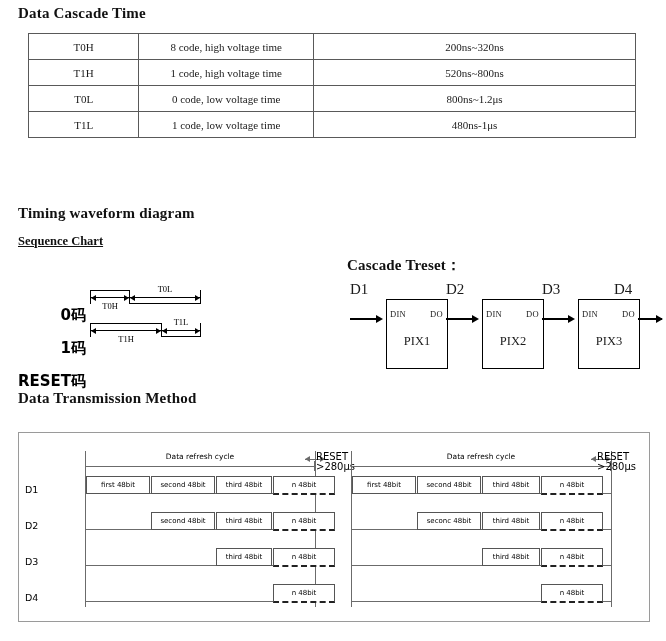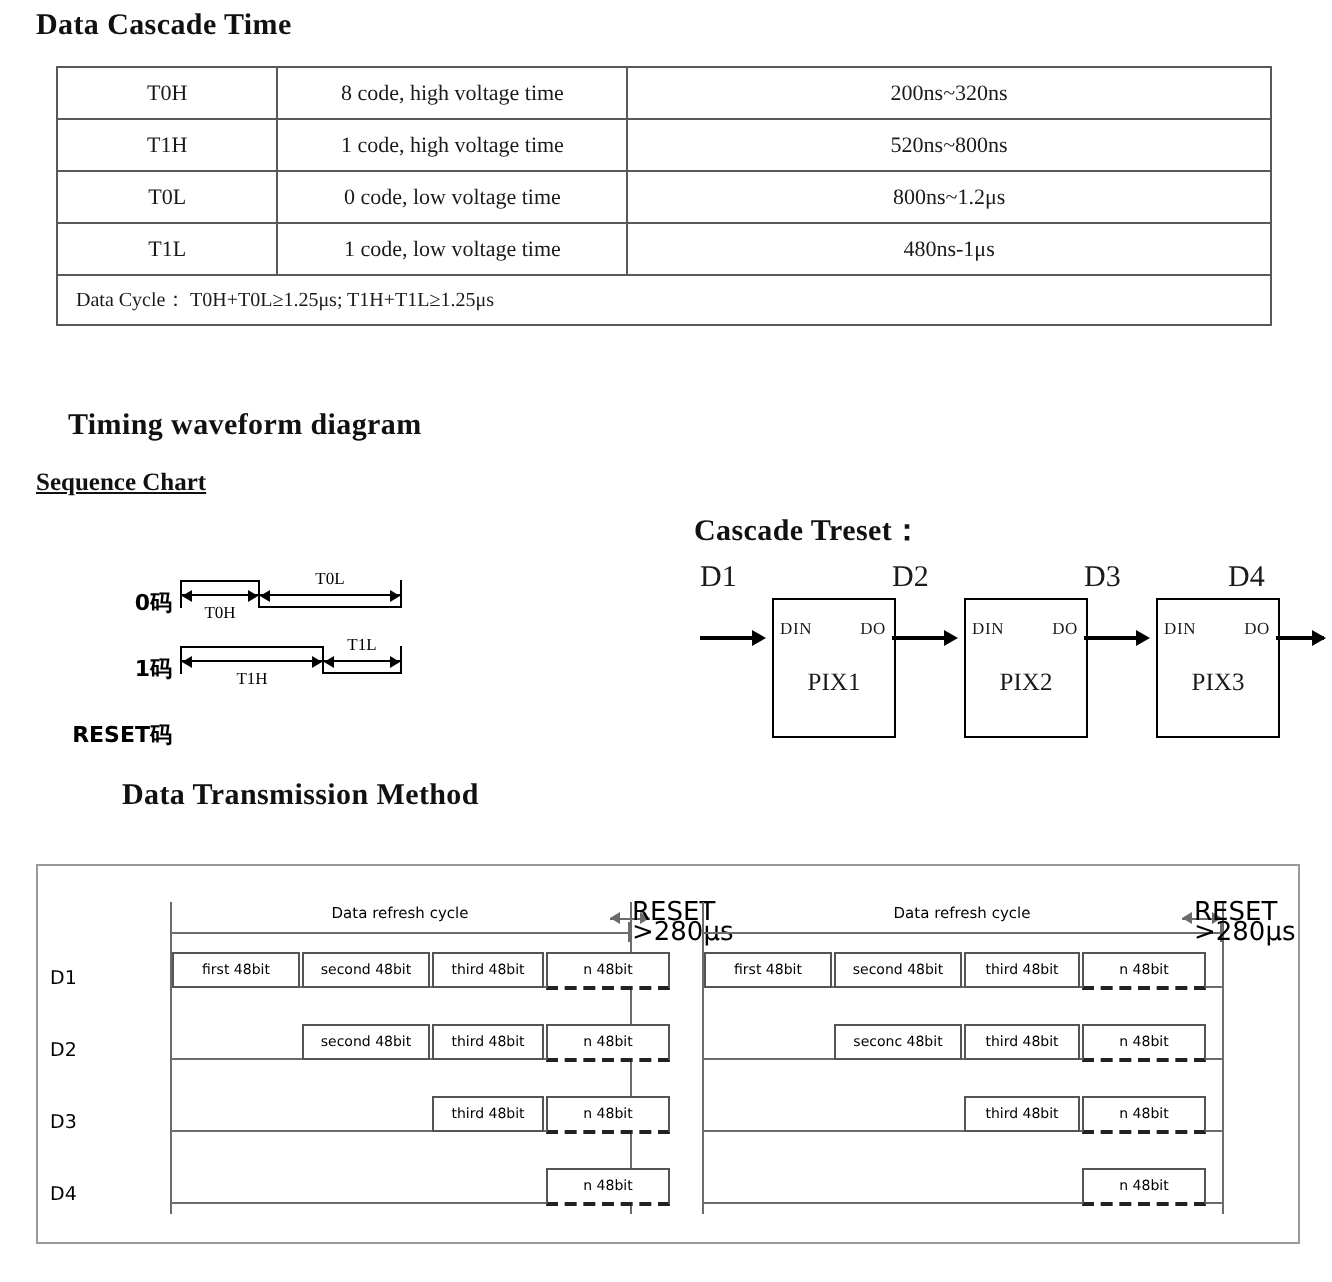--- a/index.html
+++ b/index.html
@@ -10,24 +10,24 @@
   }
   .h1{
     font-family:"Liberation Serif",serif;font-weight:bold;
     font-size:15px;color:#111;letter-spacing:.2px;
   }
   .h2{
     font-family:"Liberation Serif",serif;font-weight:bold;
     font-size:12.5px;color:#111;
   }
   #title-data-transfer{position:absolute;left:18px;top:5px;}
-  #title-timing{position:absolute;left:18px;top:205px;margin-left:16px;}
+  #title-timing{position:absolute;left:18px;top:205px;}
   #title-sequence{position:absolute;left:18px;top:234px;text-decoration:underline;}
   #title-cascade{position:absolute;left:347px;top:256px;}
-  #title-transmission{position:absolute;left:18px;top:390px;margin-left:43px;}
+  #title-transmission{position:absolute;left:18px;top:390px;}
 
   
   #timing-table{
     position:absolute;left:28px;top:33px;width:608px;
     border-collapse:collapse;font-size:11px;
   }
   #timing-table td{
     border:1px solid #595959;text-align:center;
     padding:0;height:25px;vertical-align:middle;
   }
@@ -35,22 +35,22 @@
   #timing-table .c2{width:175px;}
   #timing-table .c3{width:323px;}
   #timing-table .foot{
     text-align:left;padding-left:9px;height:24px;font-size:10px;
   }
 
   
   #sequence-chart{position:absolute;left:18px;top:282px;width:190px;height:105px;}
   .seq-row{position:absolute;height:34px;width:190px;}
   .seq-label{
-    position:absolute;right:122px;top:12px;white-space:nowrap;
-    font-family:"DejaVu Sans",sans-serif;font-weight:bold;font-size:11px;color:#000;
+    position:absolute;right:122px;top:24px;white-space:nowrap;
+    font-family:"DejaVu Sans",sans-serif;font-weight:bold;font-size:15px;color:#000;
   }
   .wave{position:absolute;left:72px;top:0;width:115px;height:34px;}
   .wl{position:absolute;background:#000;}
   .seg-h{height:1.4px;}
   .seg-v{width:1.4px;}
   .dim{position:absolute;height:9px;}
   .dim .bar{position:absolute;left:0;right:0;top:4px;height:1px;background:#000;}
   .dim .tick{position:absolute;top:0;width:1px;height:9px;background:#000;}
   .dim .tick.l{left:0;}
   .dim .tick.r{right:0;}
@@ -111,21 +111,21 @@
   .refresh-dim{position:absolute;height:10px;}
   .refresh-dim .bar{position:absolute;left:0;right:0;top:4.5px;height:1px;background:#6b6b6b;}
   .refresh-dim .tick{position:absolute;top:0;width:1px;height:10px;background:#6b6b6b;}
   .refresh-dim .tick.l{left:0;}
   .refresh-dim .tick.r{right:0;}
   .refresh-txt{
     position:absolute;left:0;right:0;top:-9px;text-align:center;
     font-family:"DejaVu Sans",sans-serif;font-size:7.5px;color:#000;white-space:nowrap;
   }
   .reset-note{
-    position:absolute;font-family:"DejaVu Sans",sans-serif;font-size:13px;
+    position:absolute;font-family:"DejaVu Sans",sans-serif;font-size:10px;
     line-height:10px;color:#000;white-space:nowrap;
   }
   .reset-arrow{position:absolute;height:1px;background:#6b6b6b;}
   .reset-arrow i{
     position:absolute;top:-3px;width:0;height:0;
     border-top:3.5px solid transparent;border-bottom:3.5px solid transparent;
   }
   .reset-arrow i.l{left:0;border-right:5px solid #6b6b6b;}
   .reset-arrow i.r{right:0;border-left:5px solid #6b6b6b;}
 </style>
@@ -148,23 +148,20 @@
     </tr>
     <tr>
       <td class="c1">T0L</td>
       <td class="c2">0 code, low voltage time</td>
       <td class="c3">800ns~1.2μs</td>
     </tr>
     <tr>
       <td class="c1">T1L</td>
       <td class="c2">1 code, low voltage time</td>
       <td class="c3">480ns-1μs</td>
-    </tr>
-    <tr>
-      <td class="foot" colspan="3">Data Cycle： T0H+T0L≥1.25μs;    T1H+T1L≥1.25μs</td>
     </tr>
   </tbody>
 </table>
 
 <div class="h1" id="title-timing">Timing waveform diagram</div>
 <div class="h2" id="title-sequence">Sequence Chart</div>
 
 <div id="sequence-chart">
 
   <div class="seq-row" style="top:0;">

